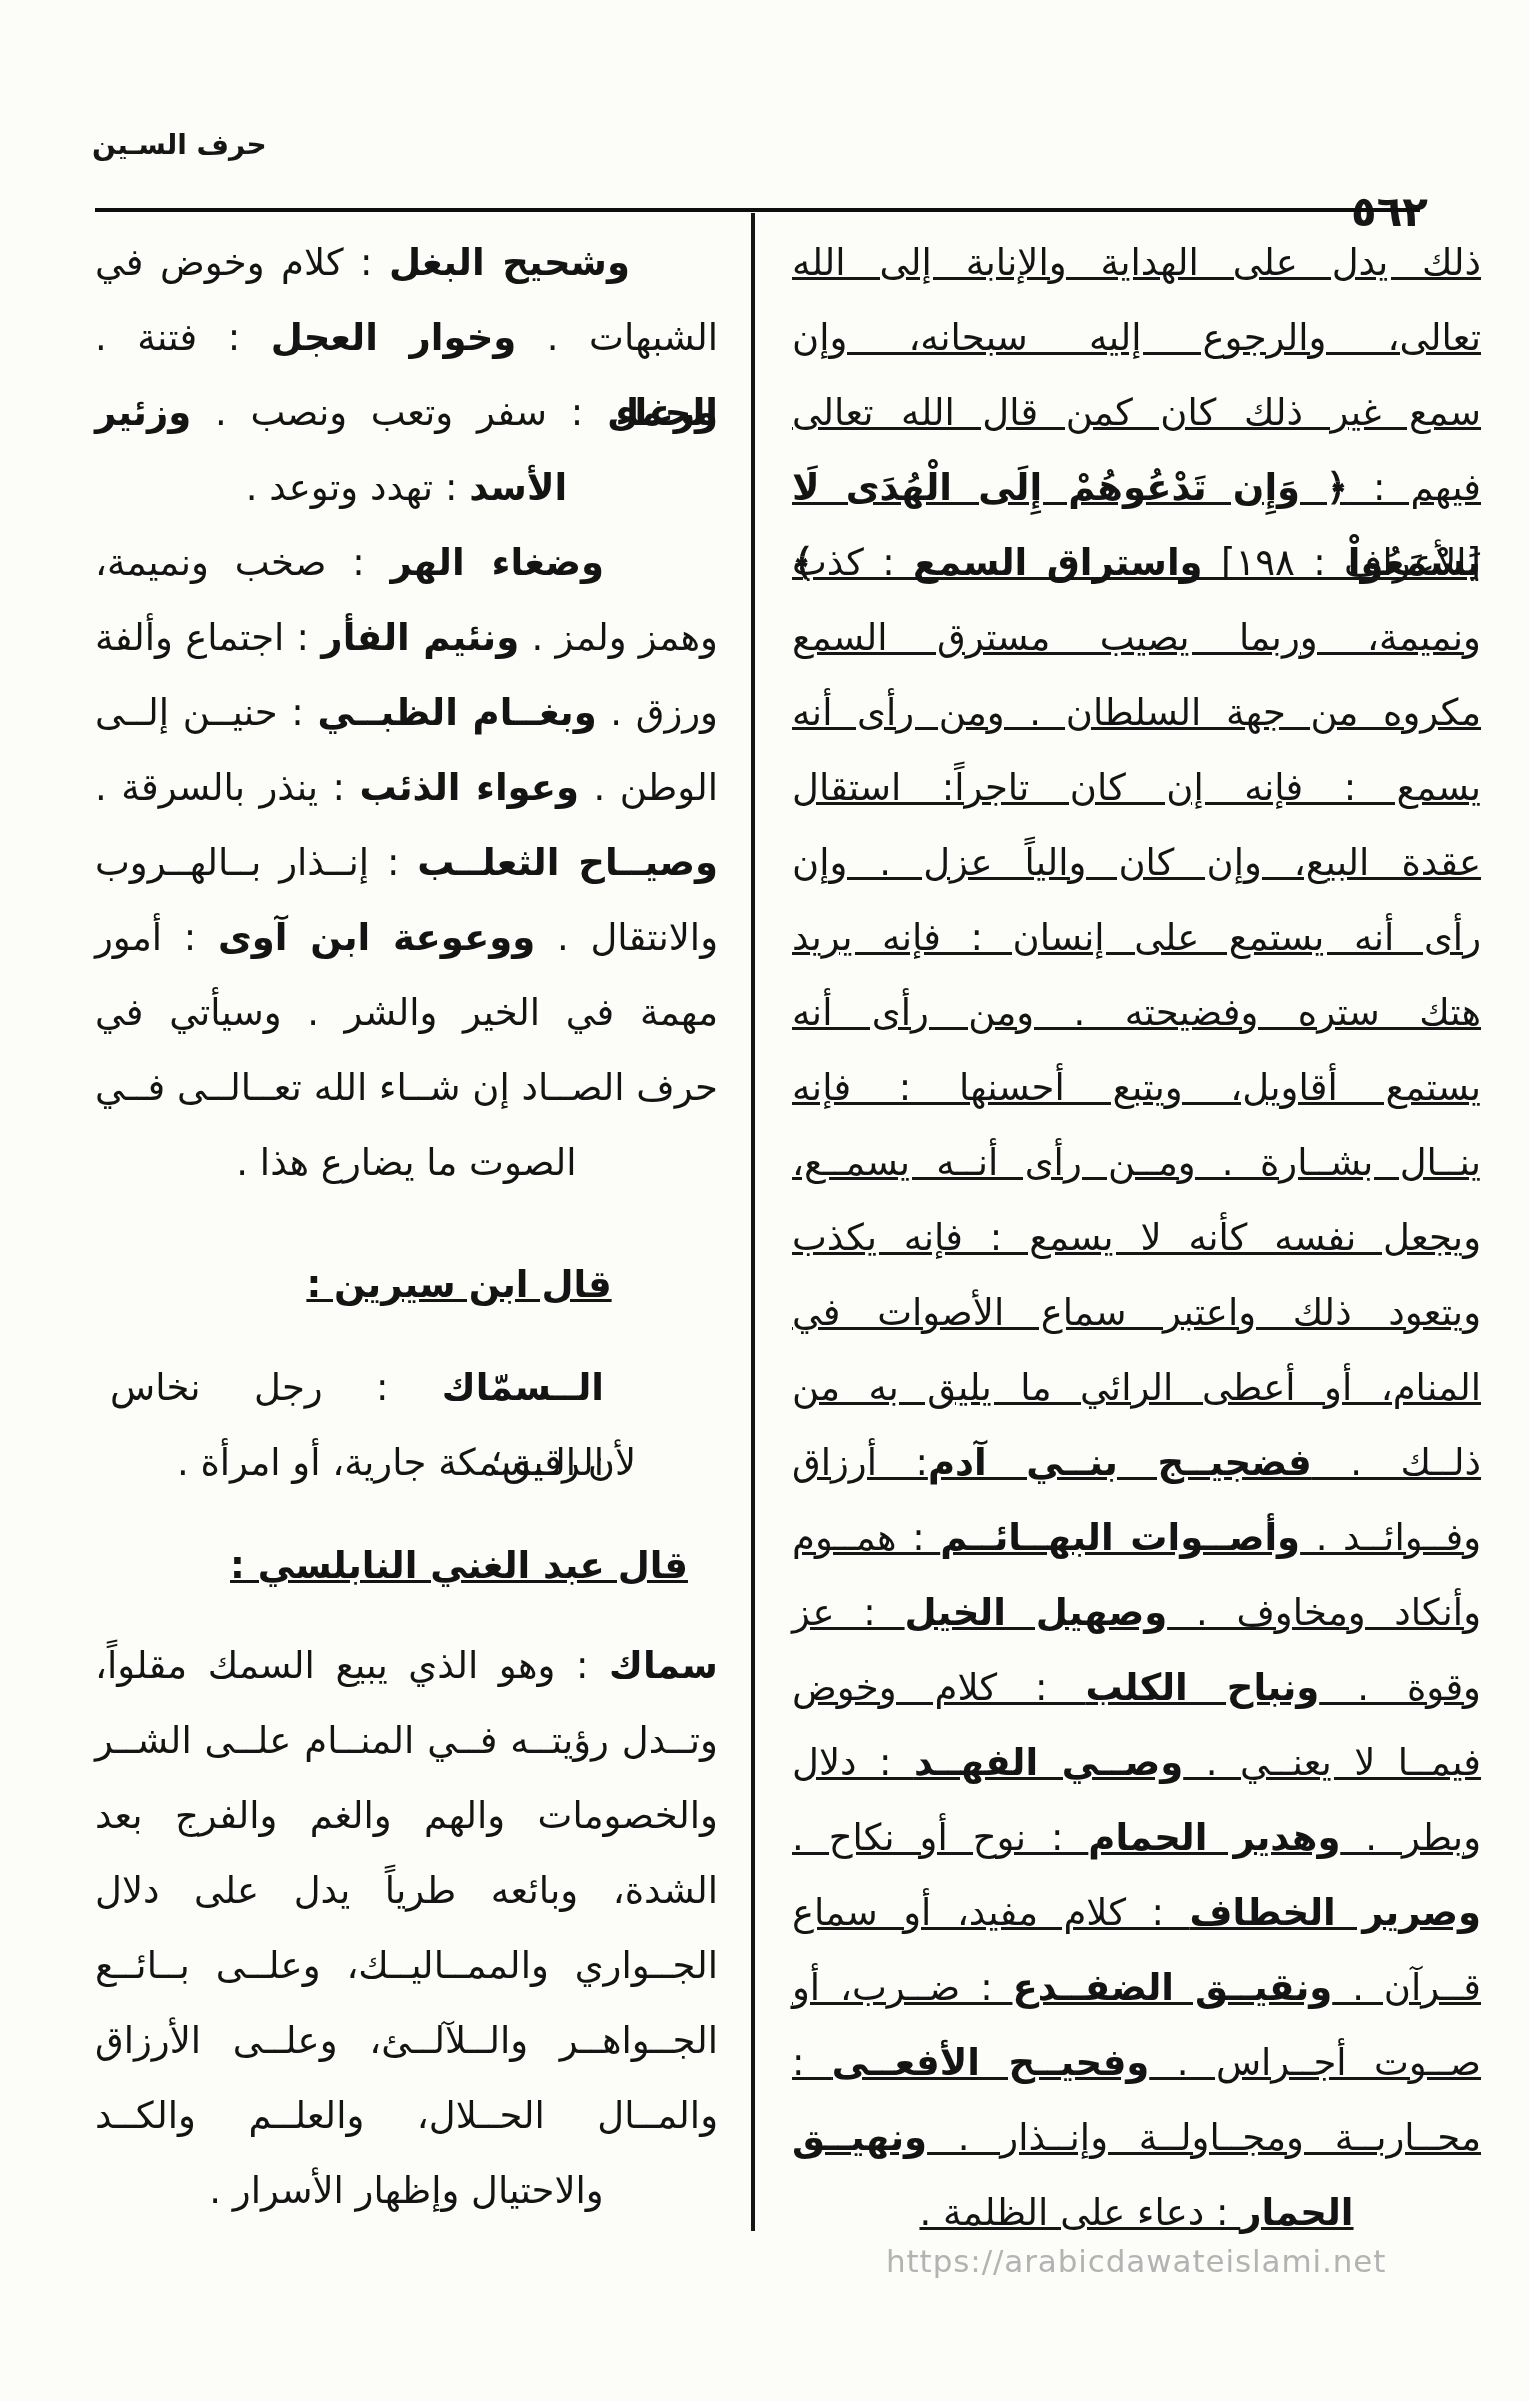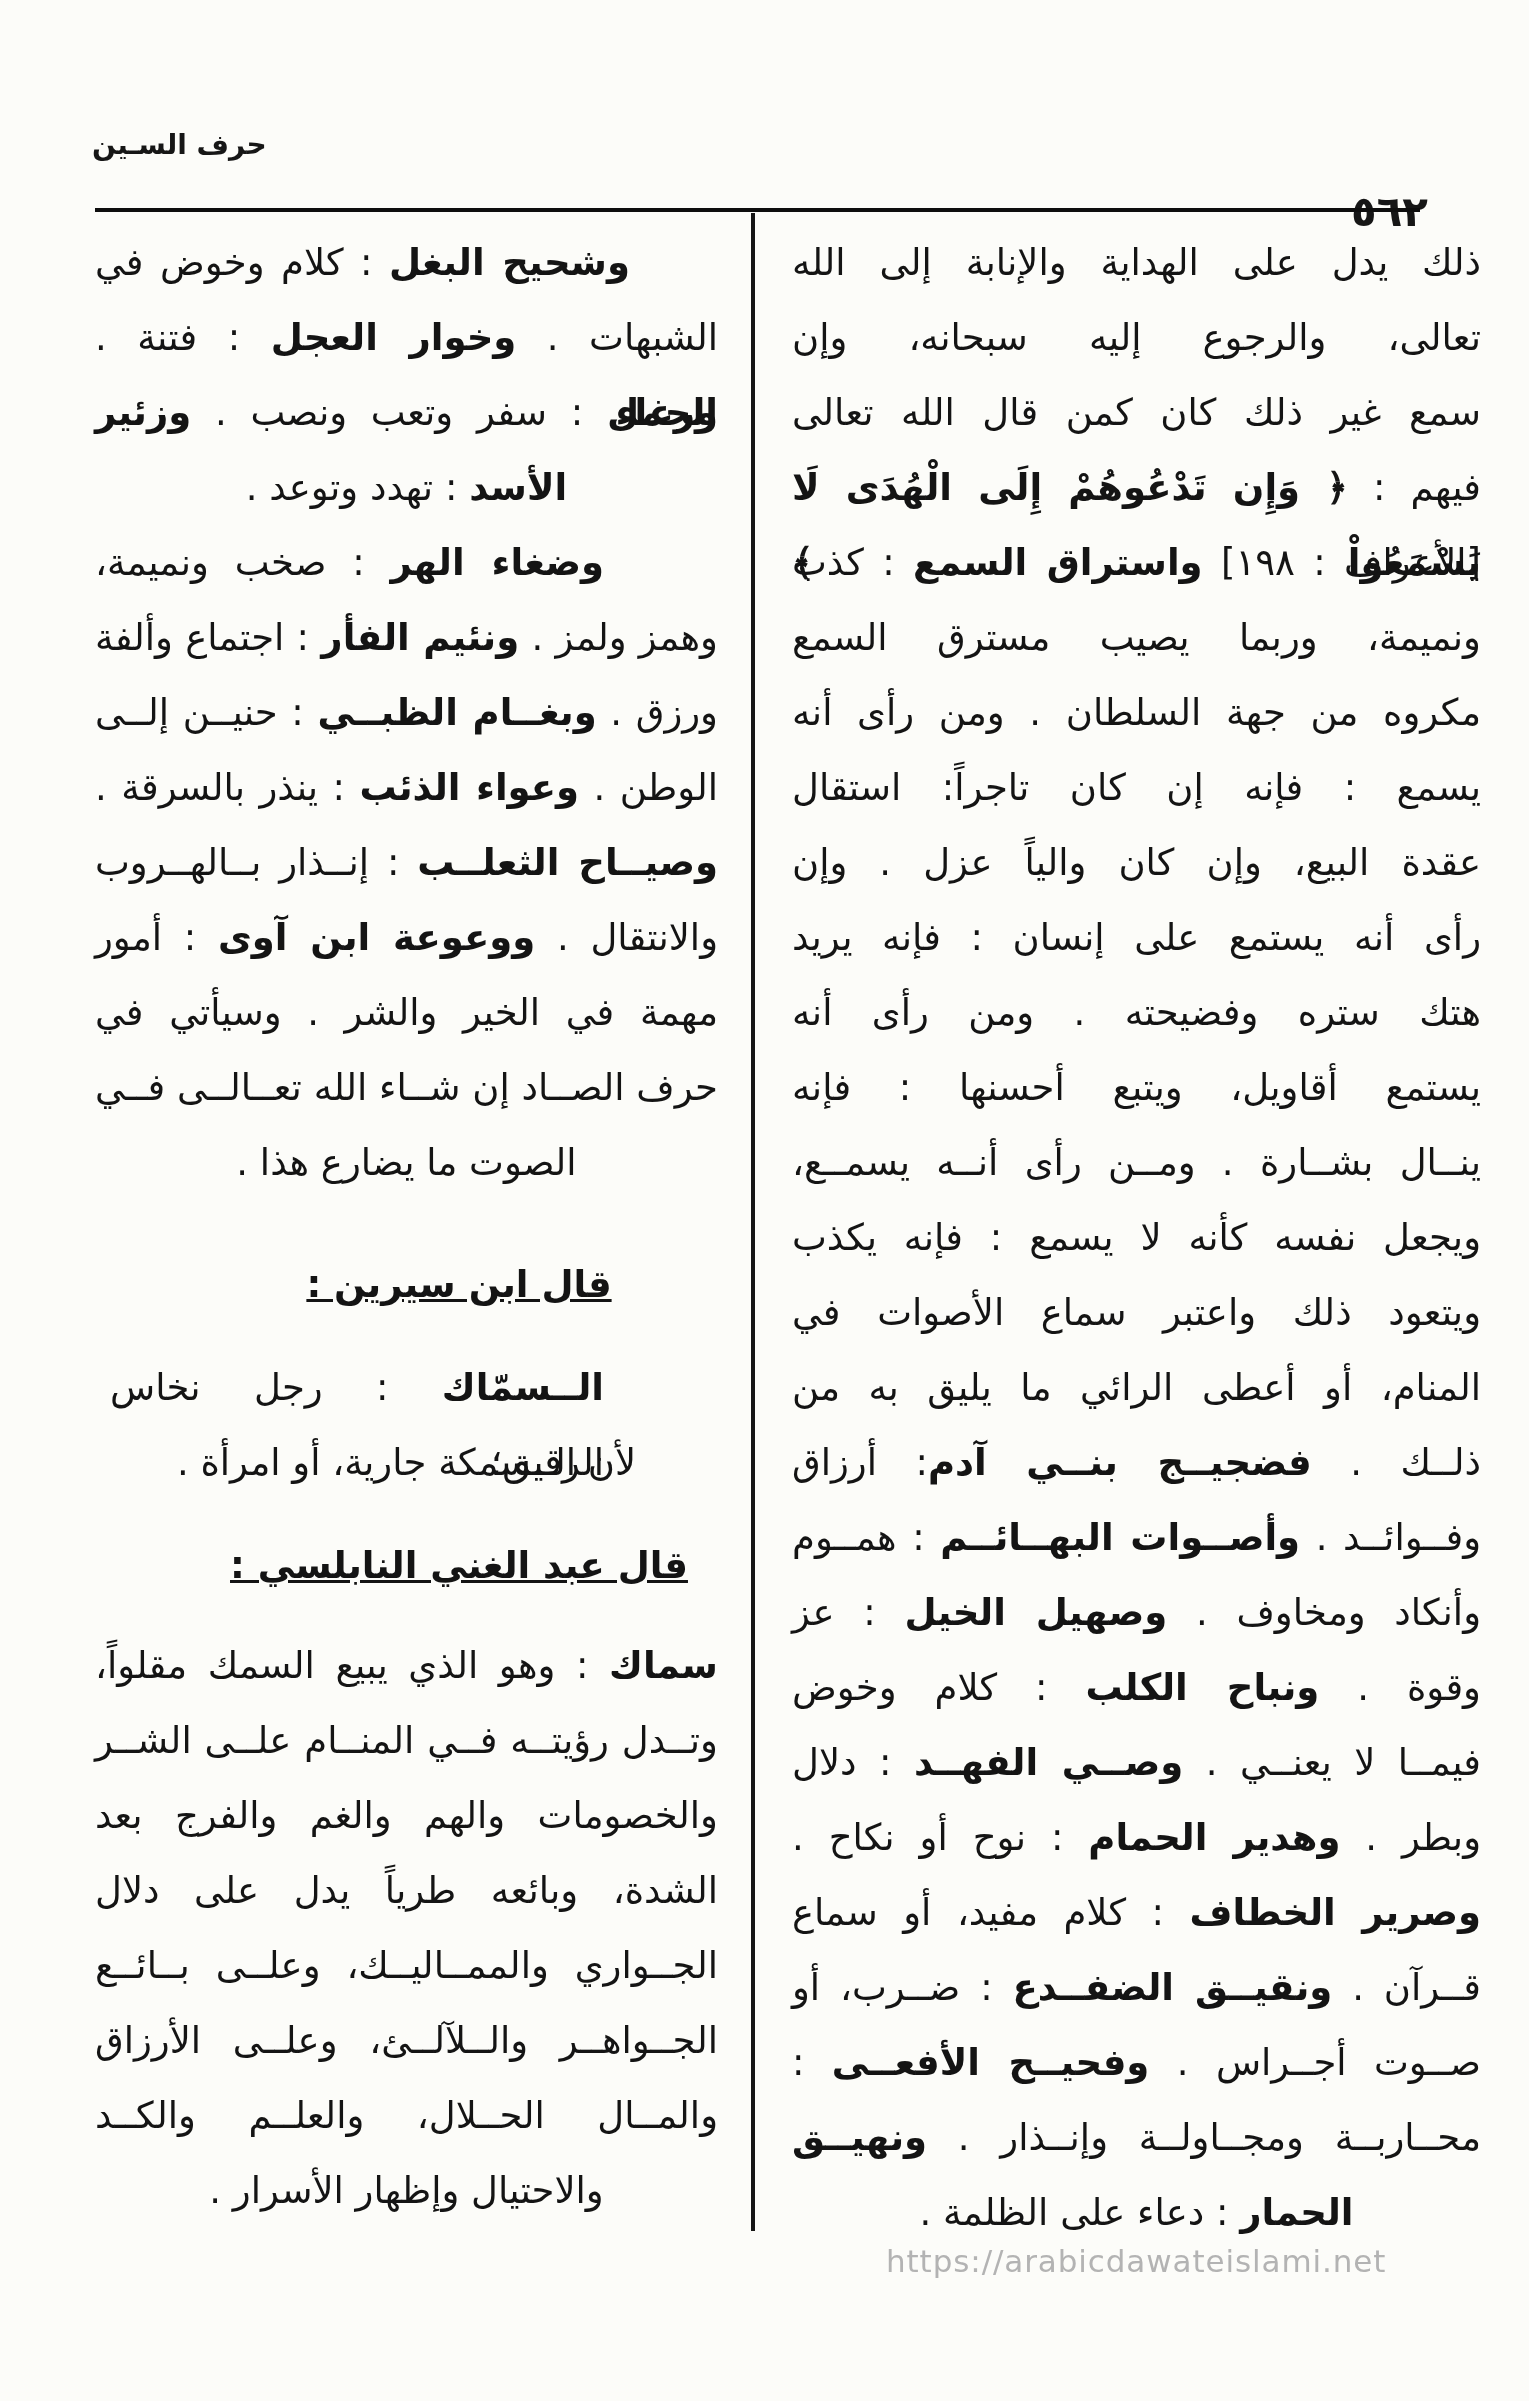--- a/index.html
+++ b/index.html
@@ -25,21 +25,21 @@
   }
   #header-rule{
     position:absolute;left:95px;top:208px;width:1325px;height:4.4px;
     background:#0e0e0e;
   }
   #column-divider{
     position:absolute;left:751px;top:213px;width:4.4px;height:2018px;
     background:#151515;
   }
   .col{position:absolute;}
-  #right-col{left:792px;top:225px;width:689px;}
+  #right-col{left:792px;top:225px;width:689px;text-decoration:underline;}
   #left-col{left:95px;top:225px;width:623px;}
   .ln{
     font-size:37px;
     white-space:nowrap;
     color:#141414;
   }
   #right-col .ln{height:75px;line-height:75px;}
   #left-col  .ln{height:75px;line-height:75px;}
   .ln.j{text-align:justify;text-align-last:justify;white-space:normal;}
   .ln.s{text-align:center;}

